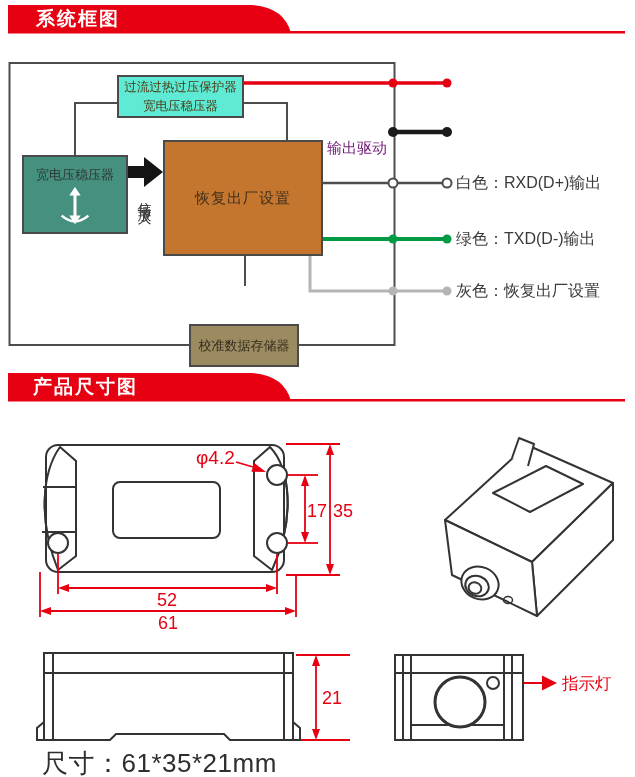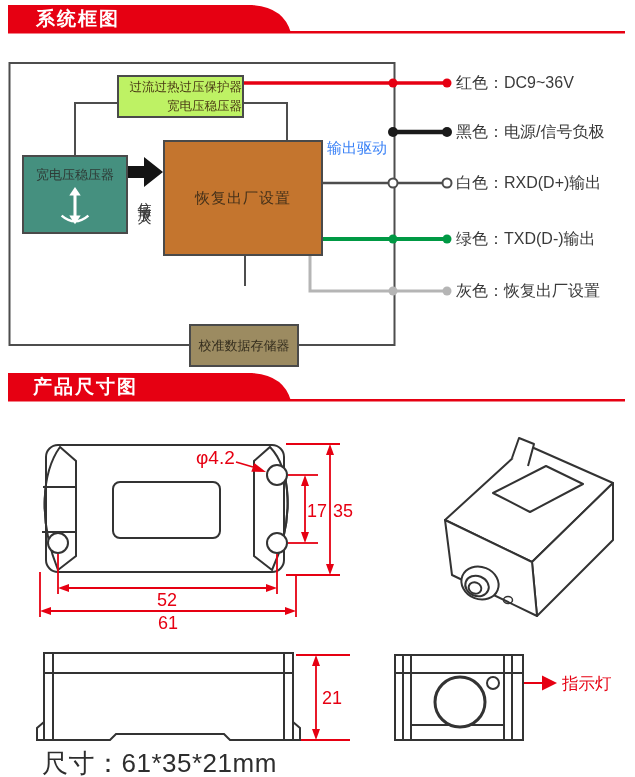--- a/index.html
+++ b/index.html
@@ -5,29 +5,29 @@
   html,body{margin:0;padding:0;background:#fff;}
   .page{position:relative;width:635px;height:777px;background:#fff;overflow:hidden;
         font-family:"Liberation Sans","DejaVu Sans",sans-serif;text-decoration:underline;}
   .abs{position:absolute;}
   svg{display:block;}
   .banner-text{position:absolute;color:#fff;font-size:19px;font-weight:bold;
                letter-spacing:2px;line-height:28px;}
   .dbox{position:absolute;box-sizing:border-box;border:2px solid #4a4a4a;
         display:flex;align-items:center;justify-content:center;text-align:center;}
   .dbox .t{color:#3d3222;}
-  .box-protector{background:#bef264;flex-direction:column;align-items:flex-end;}
+  .box-protector{background:#5eead4;flex-direction:column;}
   .box-protector .t{font-size:12.5px;line-height:1.5;color:#4a3a14;}
   .box-tilt{background:#45907f;flex-direction:column;justify-content:flex-start;padding-top:9px;}
   .box-tilt .t{font-size:13px;color:#2e3a36;}
   .box-conditioner{background:#c4752e;}
   .box-conditioner .t{font-size:15px;color:#47321a;letter-spacing:1px;}
   .box-storage{background:#9c8b61;margin-top:39px;}
   .box-storage .t{font-size:13px;color:#352e1e;}
-  .lbl{position:absolute;color:#3b82f6;}
+  .lbl{position:absolute;color:#701a75;}
   .legend-row{position:absolute;left:456px;font-size:16px;color:#3a3a3a;white-space:nowrap;}
   .vtext{writing-mode:vertical-rl;text-orientation:upright;font-size:14px;
          letter-spacing:3px;color:#3a3a3a;}
   .size-text{position:absolute;left:42px;top:746px;font-size:26px;color:#2e2e2e;
              letter-spacing:0.5px;}
 </style>
 </head>
 <body>
 
 <div class="page">
@@ -89,22 +89,20 @@
   </div>
 
   <div class="dbox box-storage" style="left:189px;top:285px;width:110px;height:43px">
     <span class="t">校准数据存储器</span>
   </div>
 
   <div class="lbl" style="left:327px;top:139px;font-size:15px">输出驱动</div>
 
   <div class="lbl vtext" style="left:136px;top:191px;height:70px">信号放大</div>
 
-  <div class="legend-row" style="top:73px">红色：DC9~36V</div>
-  <div class="legend-row" style="top:122px">黑色：电源/信号负极</div>
   <div class="legend-row" style="top:229px">绿色：TXD(D-)输出</div>
   <div class="legend-row" style="top:173px">白色：RXD(D+)输出</div>
   <div class="legend-row" style="top:281px">灰色：恢复出厂设置</div>
 
   <svg class="abs" style="left:0;top:373px" width="635" height="30" viewBox="0 0 635 30">
     <rect x="8" y="26" width="617" height="2.5" fill="#e60012"></rect>
     <path d="M8,0 H252 Q284,2 291,28 L8,28 Z" fill="#e60012"></path>
   </svg>
   <span class="banner-text" style="left:33px;top:373px">产品尺寸图</span>
 

